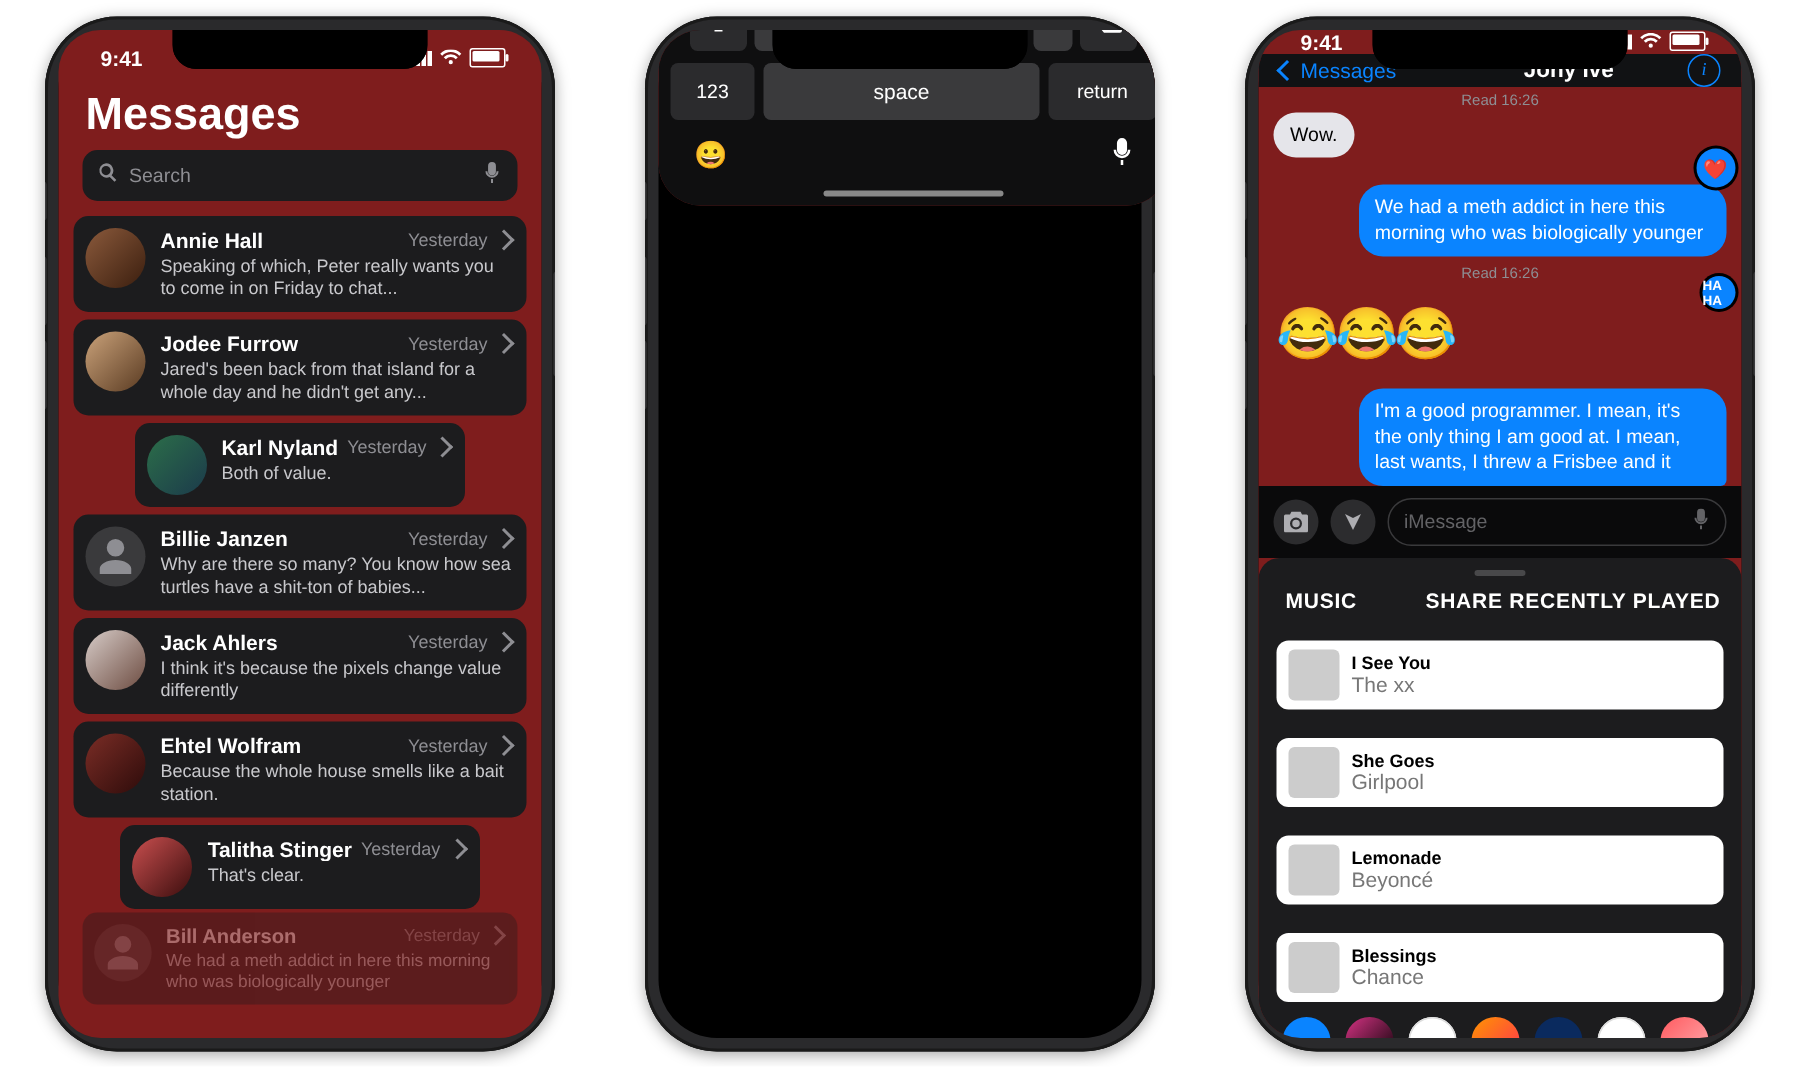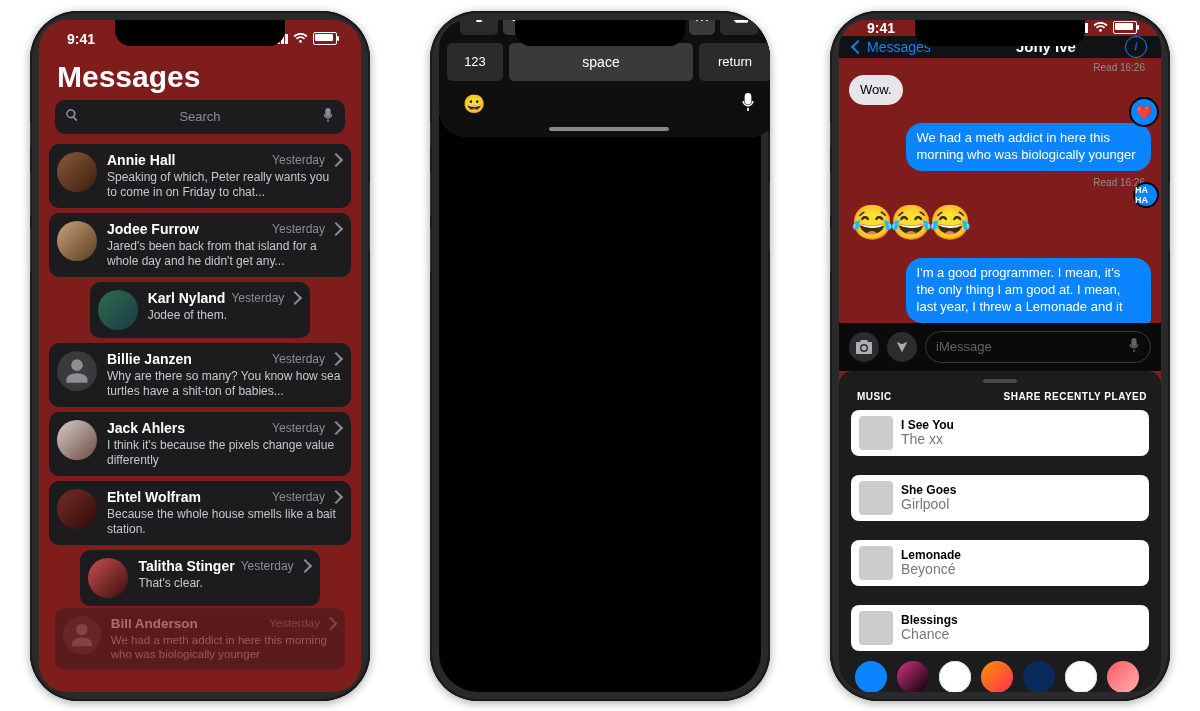--- a/index.html
+++ b/index.html
@@ -103,21 +103,21 @@
     padding:0 10px;
     color:#8e8e93;
     gap:7px;
   }
   .grow{flex:1;}
   .avatar{width:40px;height:40px;border-radius:50%;flex:0 0 auto;background:#555;display:flex;align-items:center;justify-content:center;overflow:hidden;}
   .avatar svg{width:100%;height:100%;}
 
   
   .s1 .title { font-size:30px; font-weight:700; padding: 2px 18px 6px; }
-  .s1 .search-wrap{ padding:0 16px 10px;text-align:center;}
+  .s1 .search-wrap{ padding:0 16px 10px;}
   .s1 .list { padding:0 10px; display:flex; flex-direction:column; gap:5px; overflow:hidden;align-items:center;}
   .s1 .row {
     background:#1c1c1e;
     border-radius:10px;
     padding:8px 10px 8px 8px;
     display:flex;
     gap:10px;
   }
   .s1 .row .mid{flex:1; min-width:0;}
   .s1 .row .top{ display:flex; align-items:center; gap:6px; font-size:13px;}
@@ -146,42 +146,42 @@
   .s2 .spacerow .kreturn{width:72px;}
   .s2 .bottom-icons{display:flex; justify-content:space-between; align-items:center; padding:10px 24px 0; font-size:18px;}
   .home-ind{position:absolute; left:50%; transform:translateX(-50%); bottom:6px; width:120px; height:4px; border-radius:3px; background:#555;}
   .home-ind.light{background:#888;}
 
   
   .s3 .navbar{ height:40px; display:flex; align-items:center; justify-content:space-between; padding:0 14px; background:#111214; font-size:14px;}
   .s3 .back{display:flex;align-items:center;gap:4px;color:#0a84ff;font-size:14px;}
   .s3 .contact{font-weight:600; font-size:15px;margin-left:36px;}
   .s3 .info{width:20px;height:20px;border:1.5px solid #0a84ff;border-radius:50%;display:flex;align-items:center;justify-content:center;color:#0a84ff;font-size:12px;font-style:italic;font-family:Georgia,serif;}
-  .s3 .read{ text-align:right; color:#8e8e93; font-size:10px; padding:4px 16px 2px;}
+  .s3 .read{ text-align:center; color:#8e8e93; font-size:10px; padding:4px 16px 2px;}
   .s3 .convo{ padding:0 10px; display:flex; flex-direction:column; gap:4px;}
   .s3 .bubble{ max-width:74%; padding:7px 11px; border-radius:16px; font-size:13px; line-height:1.3;}
   .s3 .in .bubble{ background:#e5e5ea; color:#000;}
   .s3 .out{ align-self:flex-end;}
   .s3 .out .bubble{ background:#0a84ff; color:#fff;}
   .s3 .msgrow{display:flex;}
   .s3 .msgrow.out{justify-content:flex-end;}
   .s3 .reaction{ position:relative; }
   .s3 .react-badge{
     position:absolute; right:-6px; top:-10px; width:26px;height:26px;border-radius:50%;
     background:#0a84ff; display:flex;align-items:center;justify-content:center;font-size:13px;
     box-shadow:0 0 0 2px #000;
   }
   .s3 .react-badge.small{width:22px;height:22px;font-size:9px;font-weight:700;color:#fff;right:-6px;top:-12px;}
   .s3 .emoji-row{font-size:34px; padding:6px 2px; letter-spacing:-3px;}
   .s3 .composer{ display:flex; align-items:center; gap:8px; padding:8px 10px; background:#0a0a0b;}
   .s3 .comp-btn{width:30px;height:30px;border-radius:50%;background:#2c2c2e;display:flex;align-items:center;justify-content:center;color:#aeaeb2;font-size:15px;}
   .s3 .comp-input{flex:1; height:30px; border:1px solid #3a3a3c; border-radius:16px; display:flex; align-items:center; padding:0 10px; color:#636366; font-size:13px; justify-content:space-between;}
   .s3 .drawer{ background:#1c1c1e; border-top-left-radius:14px; border-top-right-radius:14px; padding:6px 12px 8px; position:relative;}
   .s3 .drawer .grab{ width:34px;height:4px;background:#48484a;border-radius:3px;margin:2px auto 8px;}
-  .s3 .drawer .hdr{display:flex;justify-content:space-between;align-items:flex-end;font-size:10px;letter-spacing:.5px;color:#fff;font-weight:700; padding:0 2px 8px;}
+  .s3 .drawer .hdr{display:flex;justify-content:space-between;align-items:flex-end;font-size:14px;letter-spacing:.5px;color:#fff;font-weight:700; padding:0 2px 19px;}
   .s3 .drawer .hdr .left{display:flex;align-items:center;gap:4px;}
   .s3 .cards{display:grid;grid-template-columns:1fr; gap:19px;}
   .s3 .card{background:#fff;color:#000;border-radius:8px;padding:6px 8px;display:flex;align-items:center;gap:8px;height:46px;box-sizing:border-box;}
   .s3 .card .art{width:34px;height:34px;border-radius:4px;background:#ccc;flex:0 0 auto;}
   .s3 .card .t1{font-size:12px;font-weight:600;line-height:1.1;}
   .s3 .card .t2{font-size:14px;color:#777;line-height:1.1;}
   .s3 .app-tray{display:flex; gap:10px; padding:10px 4px 2px; overflow:hidden;}
   .s3 .app{width:32px;height:32px;border-radius:50%;flex:0 0 auto;}
   .a0{background:#0a84ff;} .a1{background:linear-gradient(135deg,#d63384,#000);} .a2{background:#fff;} .a3{background:linear-gradient(135deg,#ff9500,#ff2d55);} .a4{background:#0a2a5e;} .a5{background:#fff;} .a6{background:linear-gradient(135deg,#ff5a5f,#ffb0b3);}
   .a2,.a5{box-shadow:inset 0 0 0 1px #ddd;}
@@ -272,21 +272,21 @@
             </div>
           </div>
           <div class="row">
             <div class="avatar av2"></div>
             <div class="mid">
               <div class="top">
                 <span class="name">Karl Nyland</span>
                 <span class="time">Yesterday</span>
                 <span class="chev"></span>
               </div>
-              <div class="preview">Jodee of them.</div>
+              <div class="preview">Both of value.</div>
             </div>
           </div>
           <div class="row">
             <div class="avatar av3">
               <svg viewBox="0 0 24 24">
                 <path d="M12 12a5 5 0 100-10 5 5 0 000 10zm0 2c-5 0-9 2.5-9 5v3h18v-3c0-2.5-4-5-9-5z"></path>
               </svg>
             </div>
             <div class="mid">
               <div class="top">
@@ -481,21 +481,21 @@
             <div class="bubble">We had a meth addict in here this morning who was biologically younger</div>
           </div>
         <div class="read" style="padding:2px 6px 0">Read 16:26</div>
 
         <div class="msgrow in reaction" style="margin-top:4px;">
           <div class="emoji-row">😂😂😂</div>
           <div class="react-badge small">HA HA</div>
         </div>
 
         <div class="msgrow out" style="margin-top:6px;">
-            <div class="bubble" style="border-bottom-left-radius:16px;border-bottom-right-radius:4px;">I'm a good programmer. I mean, it's the only thing I am good at. I mean, last year, I threw a Lemonade and it</div>
+            <div class="bubble" style="border-bottom-left-radius:16px;border-bottom-right-radius:4px;">I'm a good programmer. I mean, it's the only thing I am good at. I mean, last wants, I threw a Frisbee and it</div>
           </div>
       </div>
 
       <div class="composer">
         <div class="comp-btn">
           <svg width="16" height="14" viewBox="0 0 16 14">
               <path fill="#aeaeb2" d="M5 0h6l1 2h3a1 1 0 011 1v10a1 1 0 01-1 1H1a1 1 0 01-1-1V3a1 1 0 011-1h3l1-2zm3 4a4 4 0 100 8 4 4 0 000-8zm0 1.5a2.5 2.5 0 110 5 2.5 2.5 0 010-5z"></path>
             </svg>
         </div>
         <div class="comp-btn">

